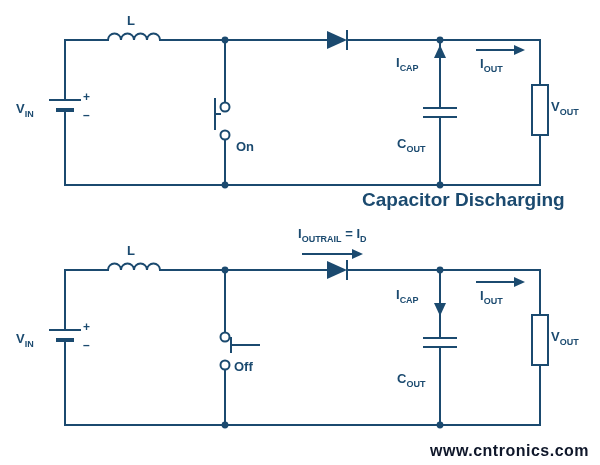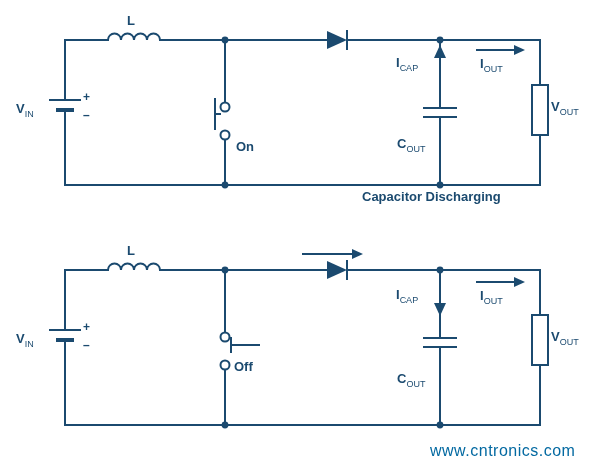--- a/index.html
+++ b/index.html
@@ -10,25 +10,25 @@
   .stage svg{position:absolute;left:0;top:0;}
   .wire{stroke:#1b4a6f;stroke-width:2;fill:none;stroke-linecap:square;}
   .thick{stroke:#1b4a6f;stroke-width:4;fill:none;}
   .dot{fill:#1b4a6f;stroke:none;}
   .solid{fill:#1b4a6f;stroke:none;}
   .term{fill:#ffffff;stroke:#1b4a6f;stroke-width:2;}
   .lbl{
     position:absolute;color:#1b4a6f;font-weight:bold;font-size:13px;
     line-height:1.1;white-space:nowrap;
   }
-  .lbl sub{font-size:9px;font-weight:normal;}
+  .lbl sub{font-size:9px;font-weight:bold;}
   .sign{font-size:12px;}
-  .caption{font-size:13px;}
+  .caption{font-size:19px;}
   .watermark{
-    position:absolute;color:#0369a1;font-size:16px;font-weight:normal;
+    position:absolute;color:#0f172a;font-size:16px;font-weight:bold;
     letter-spacing:0.5px;
   }
 </style>
 </head>
 <body>
 
 <div class="stage">
 
   <svg width="600" height="465" viewBox="0 0 600 465">
 
@@ -149,20 +149,21 @@
   <div class="lbl" style="left:396px;top:56px"><span>I</span><sub>CAP</sub></div>
 
   <div class="lbl" style="left:480px;top:57px"><span>I</span><sub>OUT</sub></div>
 
   <div class="lbl" style="left:397px;top:137px"><span>C</span><sub>OUT</sub></div>
 
   <div class="lbl" style="left:551px;top:100px"><span>V</span><sub>OUT</sub></div>
 
   <div class="lbl caption" style="left:362px;top:190px">Capacitor Discharging</div>
 
+  <div class="lbl" style="left:298px;top:227px"><span>I</span><sub>OUTRAIL</sub><span> = I</span><sub>D</sub></div>
 
   <div class="lbl" style="left:127px;top:244px">L</div>
 
   <div class="lbl" style="left:16px;top:332px"><span>V</span><sub>IN</sub></div>
   <div class="lbl sign" style="left:83px;top:321px">+</div>
   <div class="lbl sign" style="left:83px;top:339px">–</div>
 
   <div class="lbl" style="left:234px;top:360px">Off</div>
 
   <div class="lbl" style="left:396px;top:288px"><span>I</span><sub>CAP</sub></div>

